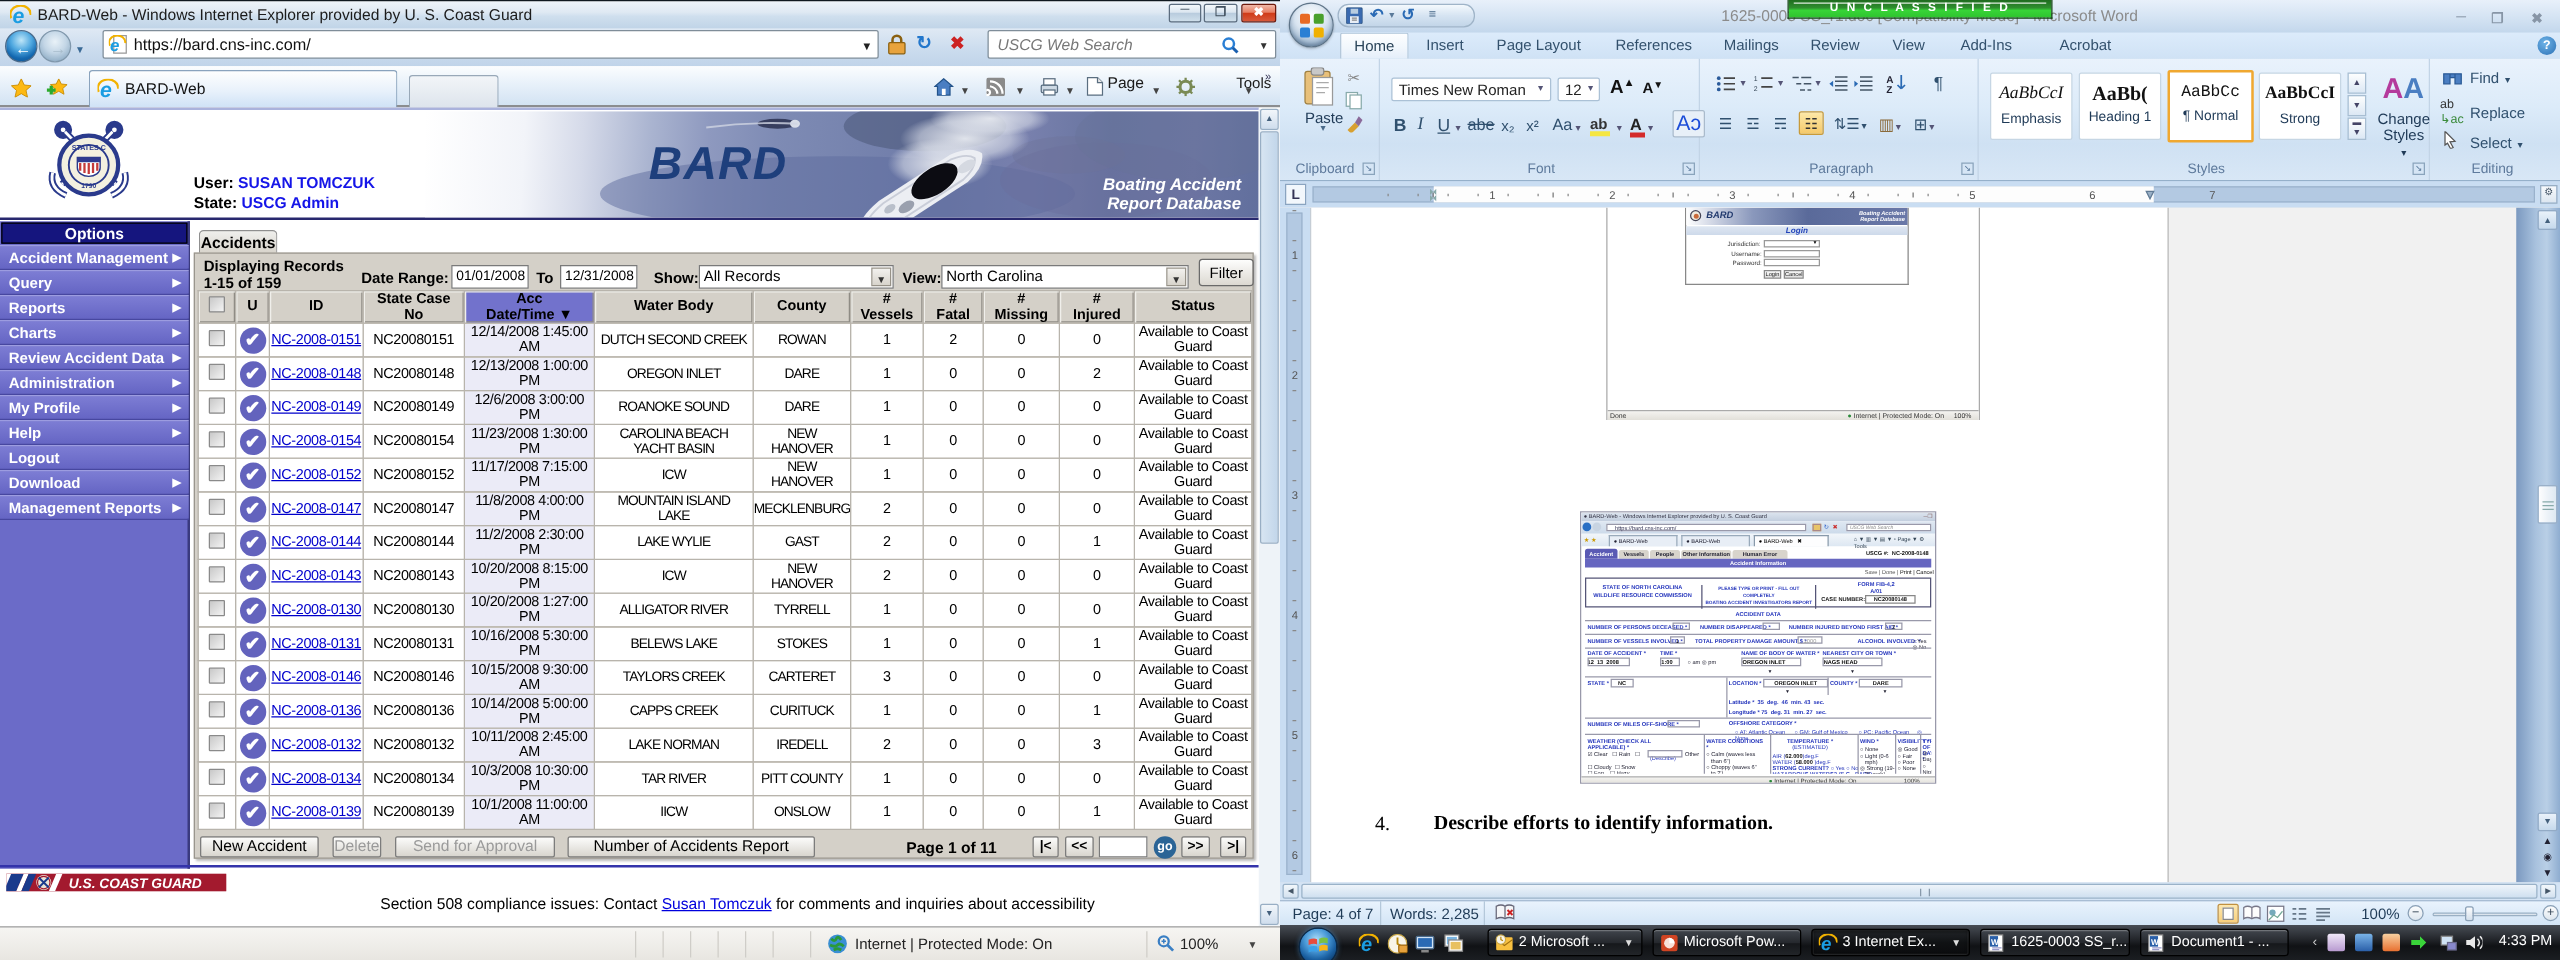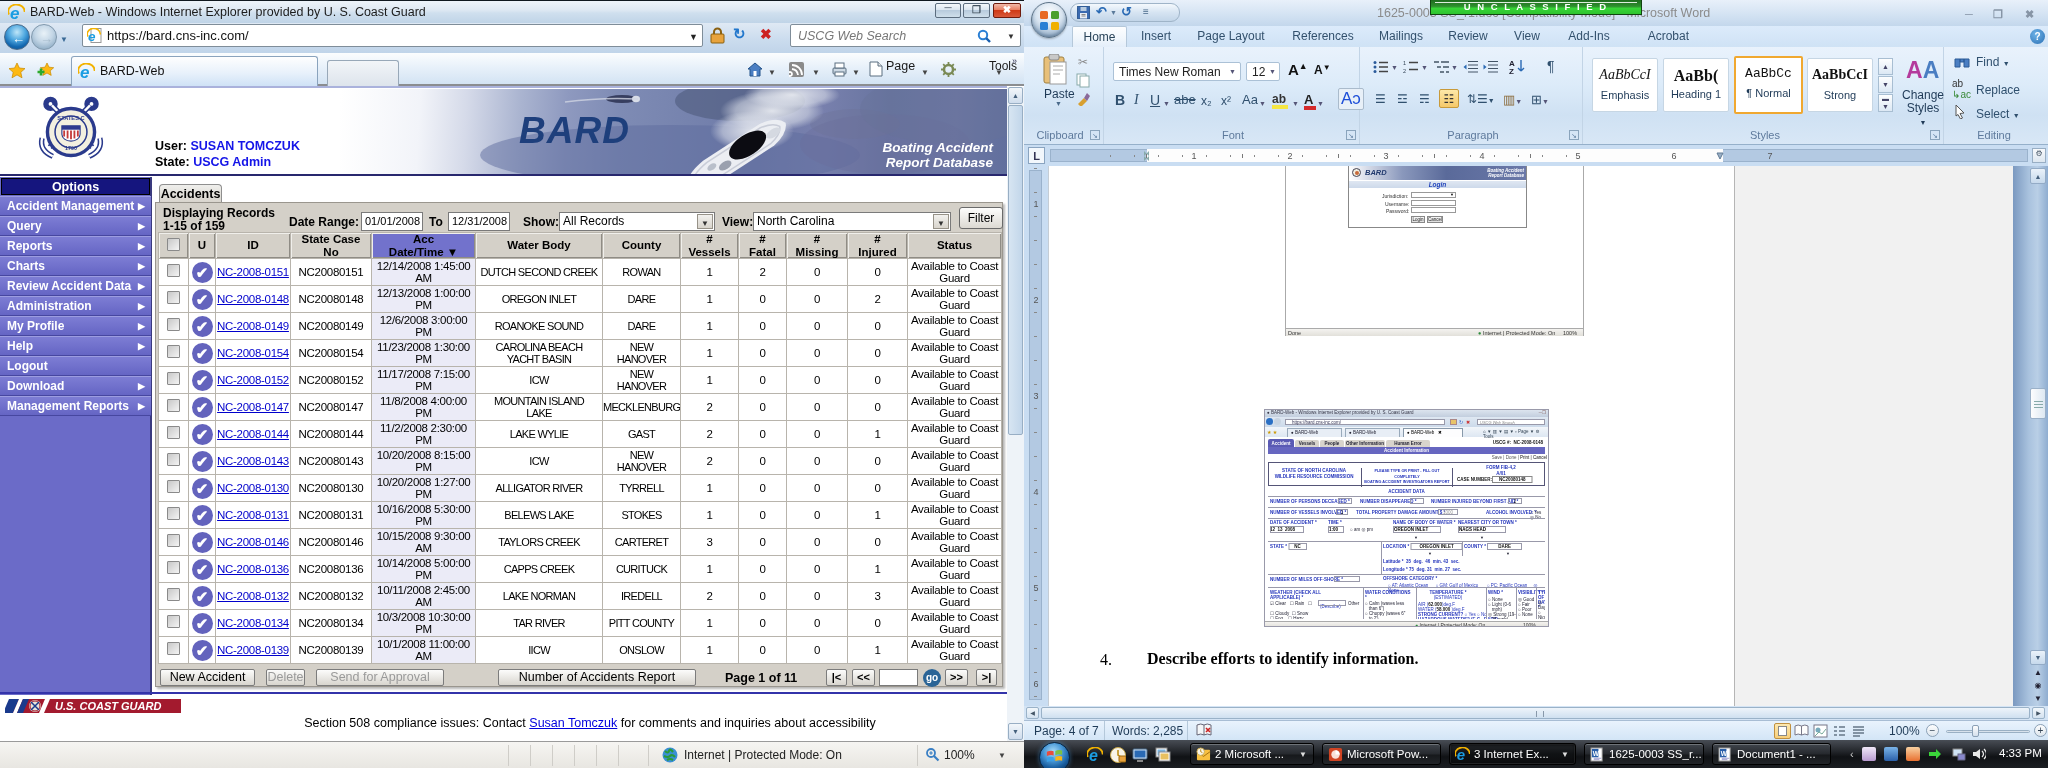--- a/index.html
+++ b/index.html
@@ -522,21 +522,21 @@
               <td>0</td>
               <td>0</td>
               <td>1</td>
               <td>Available to Coast<br>Guard</td>
             </tr>
 </tbody>
         </table>
 <div class="bbtn" style="left:4px;width:95px;">New Accident</div>
 <div class="bbtn dis" style="left:110px;width:39px;">Delete</div>
 <div class="bbtn dis" style="left:160px;width:128px;">Send for Approval</div>
-<div class="bbtn" style="left:298px;width:198px;margin-left:44px;">Number of Accidents Report</div>
+<div class="bbtn" style="left:298px;width:198px;">Number of Accidents Report</div>
 <div class="clab" style="left:569px;top:468px;font-size:12.5px;">Page 1 of 11</div>
 <div class="pgb" style="left:670px;">|&lt;</div>
 <div class="pgb" style="left:696px;width:23px;">&lt;&lt;</div>
 <div class="cinput" style="left:723px;top:466px;width:39px;height:17px;"></div>
 <div class="abs" style="left:767px;top:466px;width:18px;height:18px;border-radius:50%;background:#2a6496;color:#fff;font-size:10px;font-weight:bold;text-align:center;line-height:17px;">go</div>
 <div class="pgb" style="left:789px;width:23px;">&gt;&gt;</div>
 <div class="pgb" style="left:820px;width:21px;">&gt;|</div>
 </div>
 <div class="abs" style="left:0px;top:606px;width:1007px;border-top:2px solid #3333aa;"></div>
 <div id="uscg-red" class="abs">

